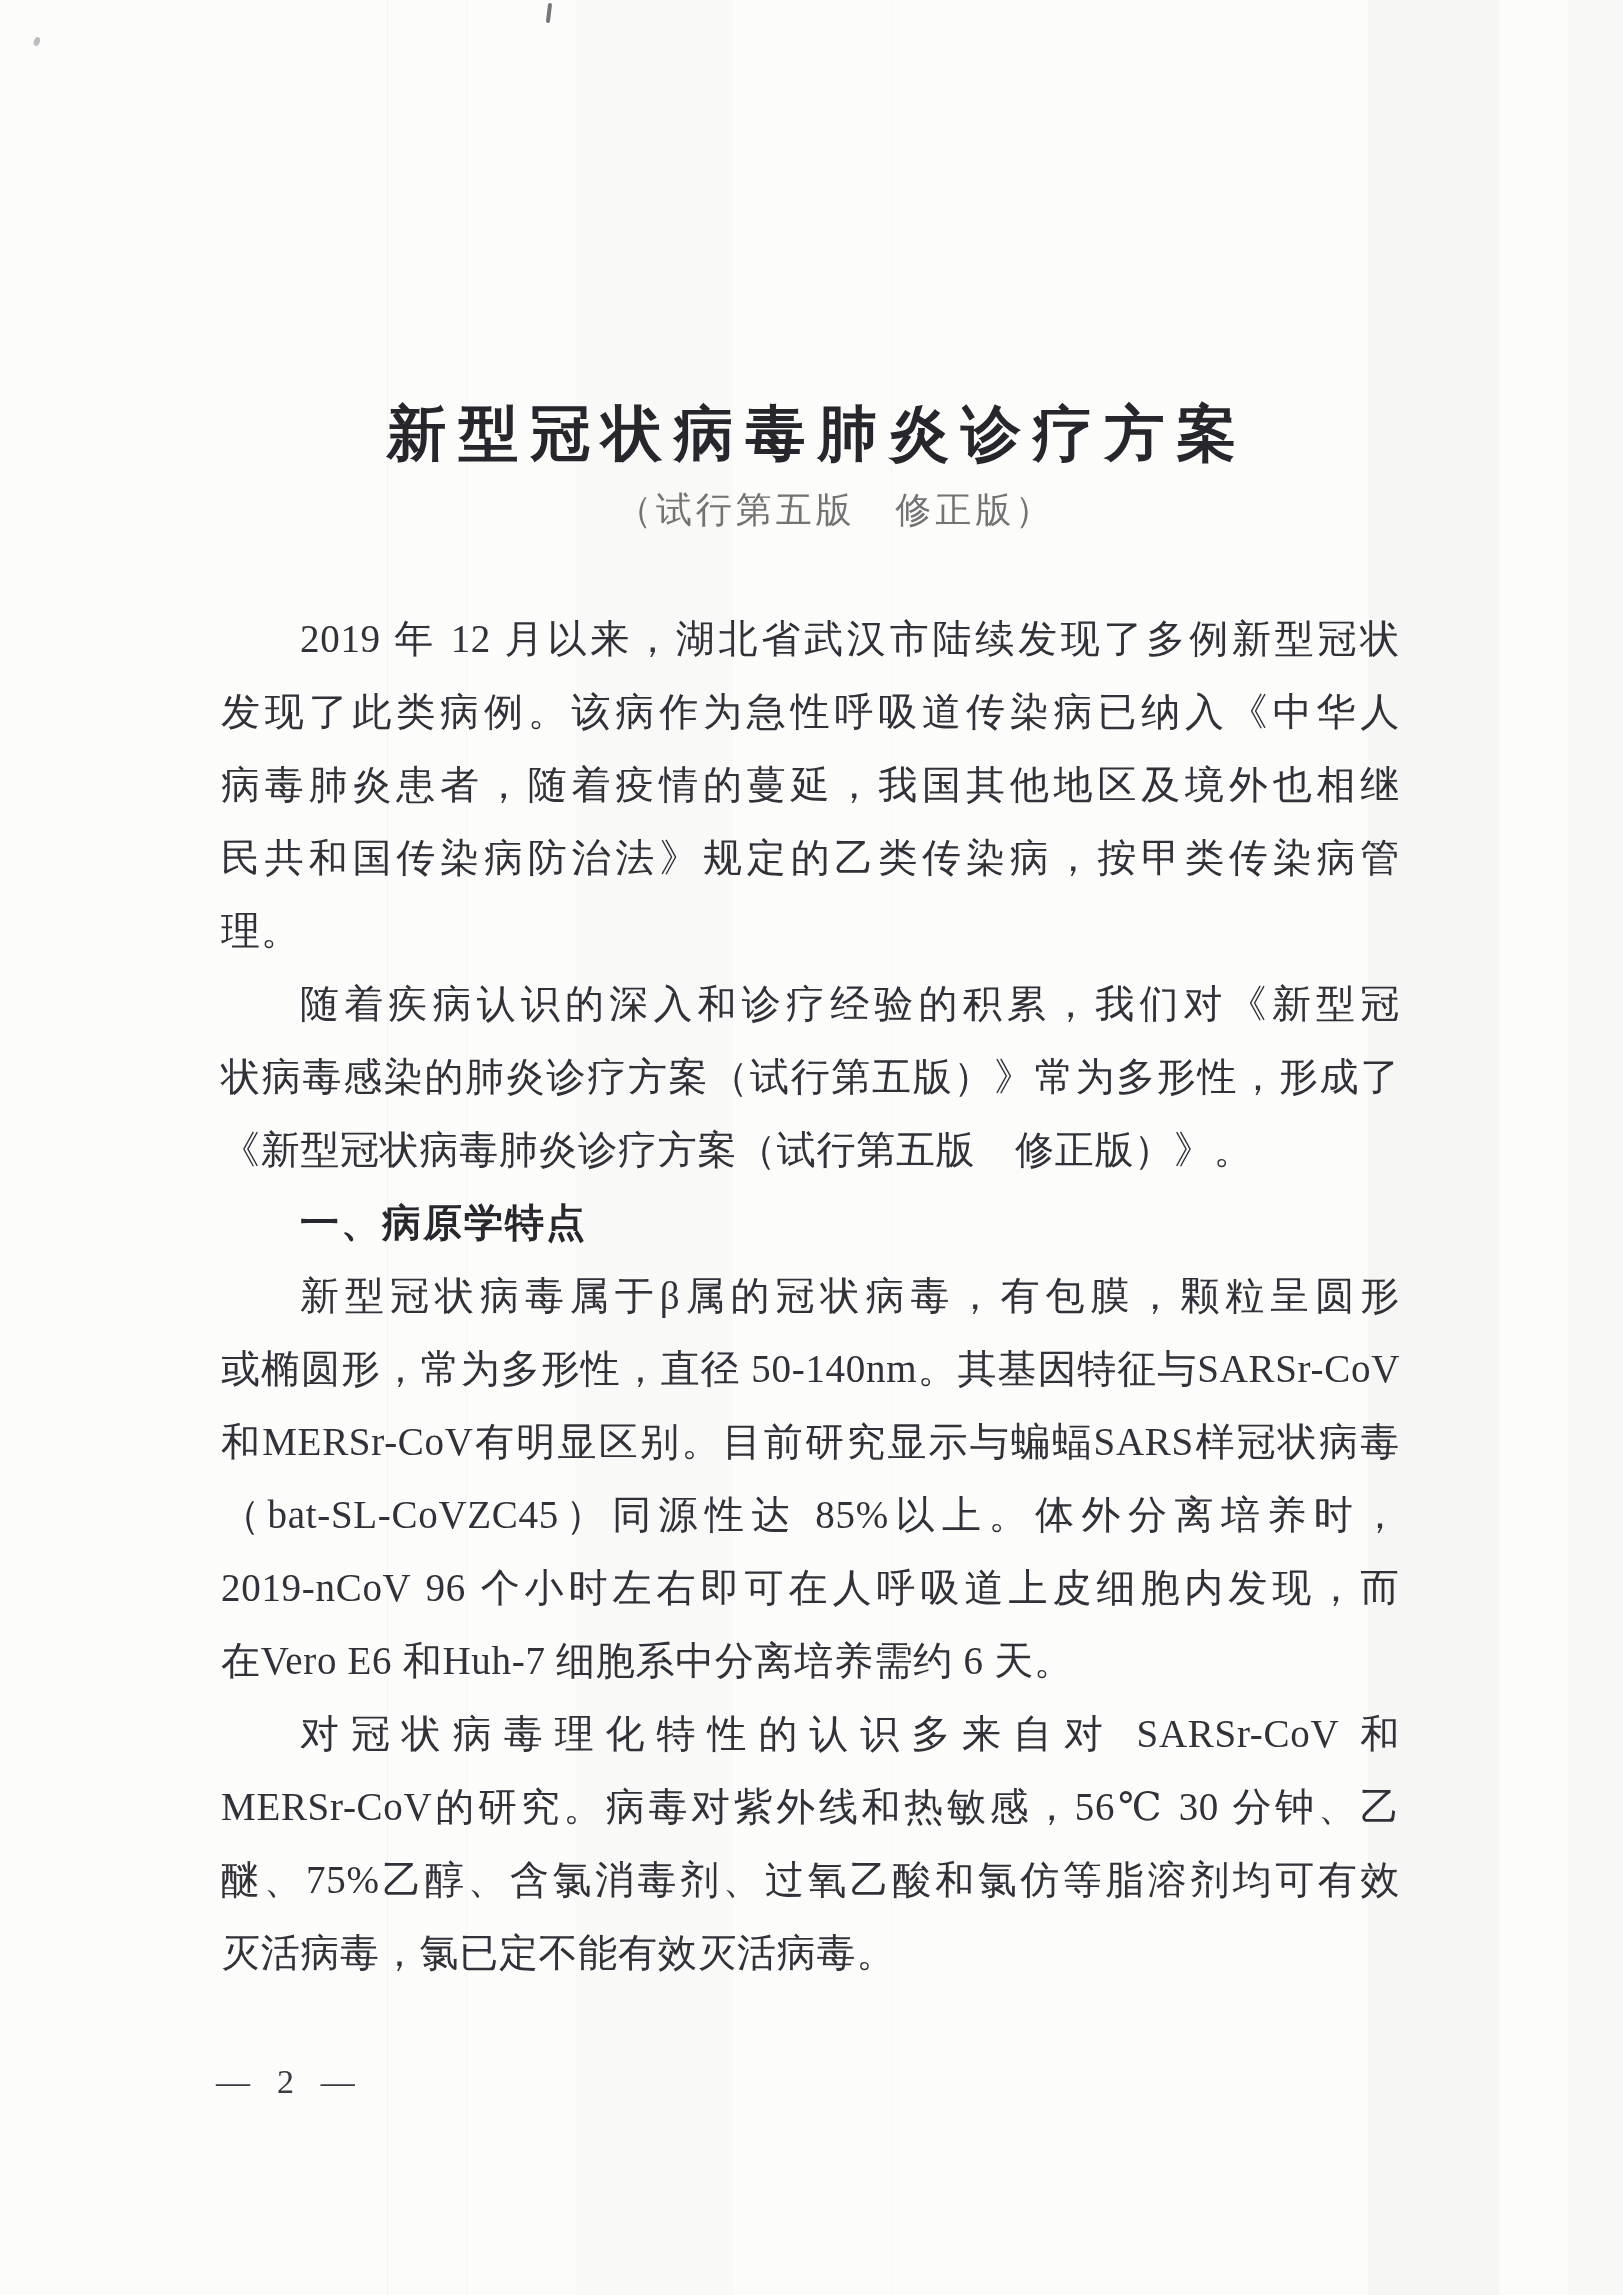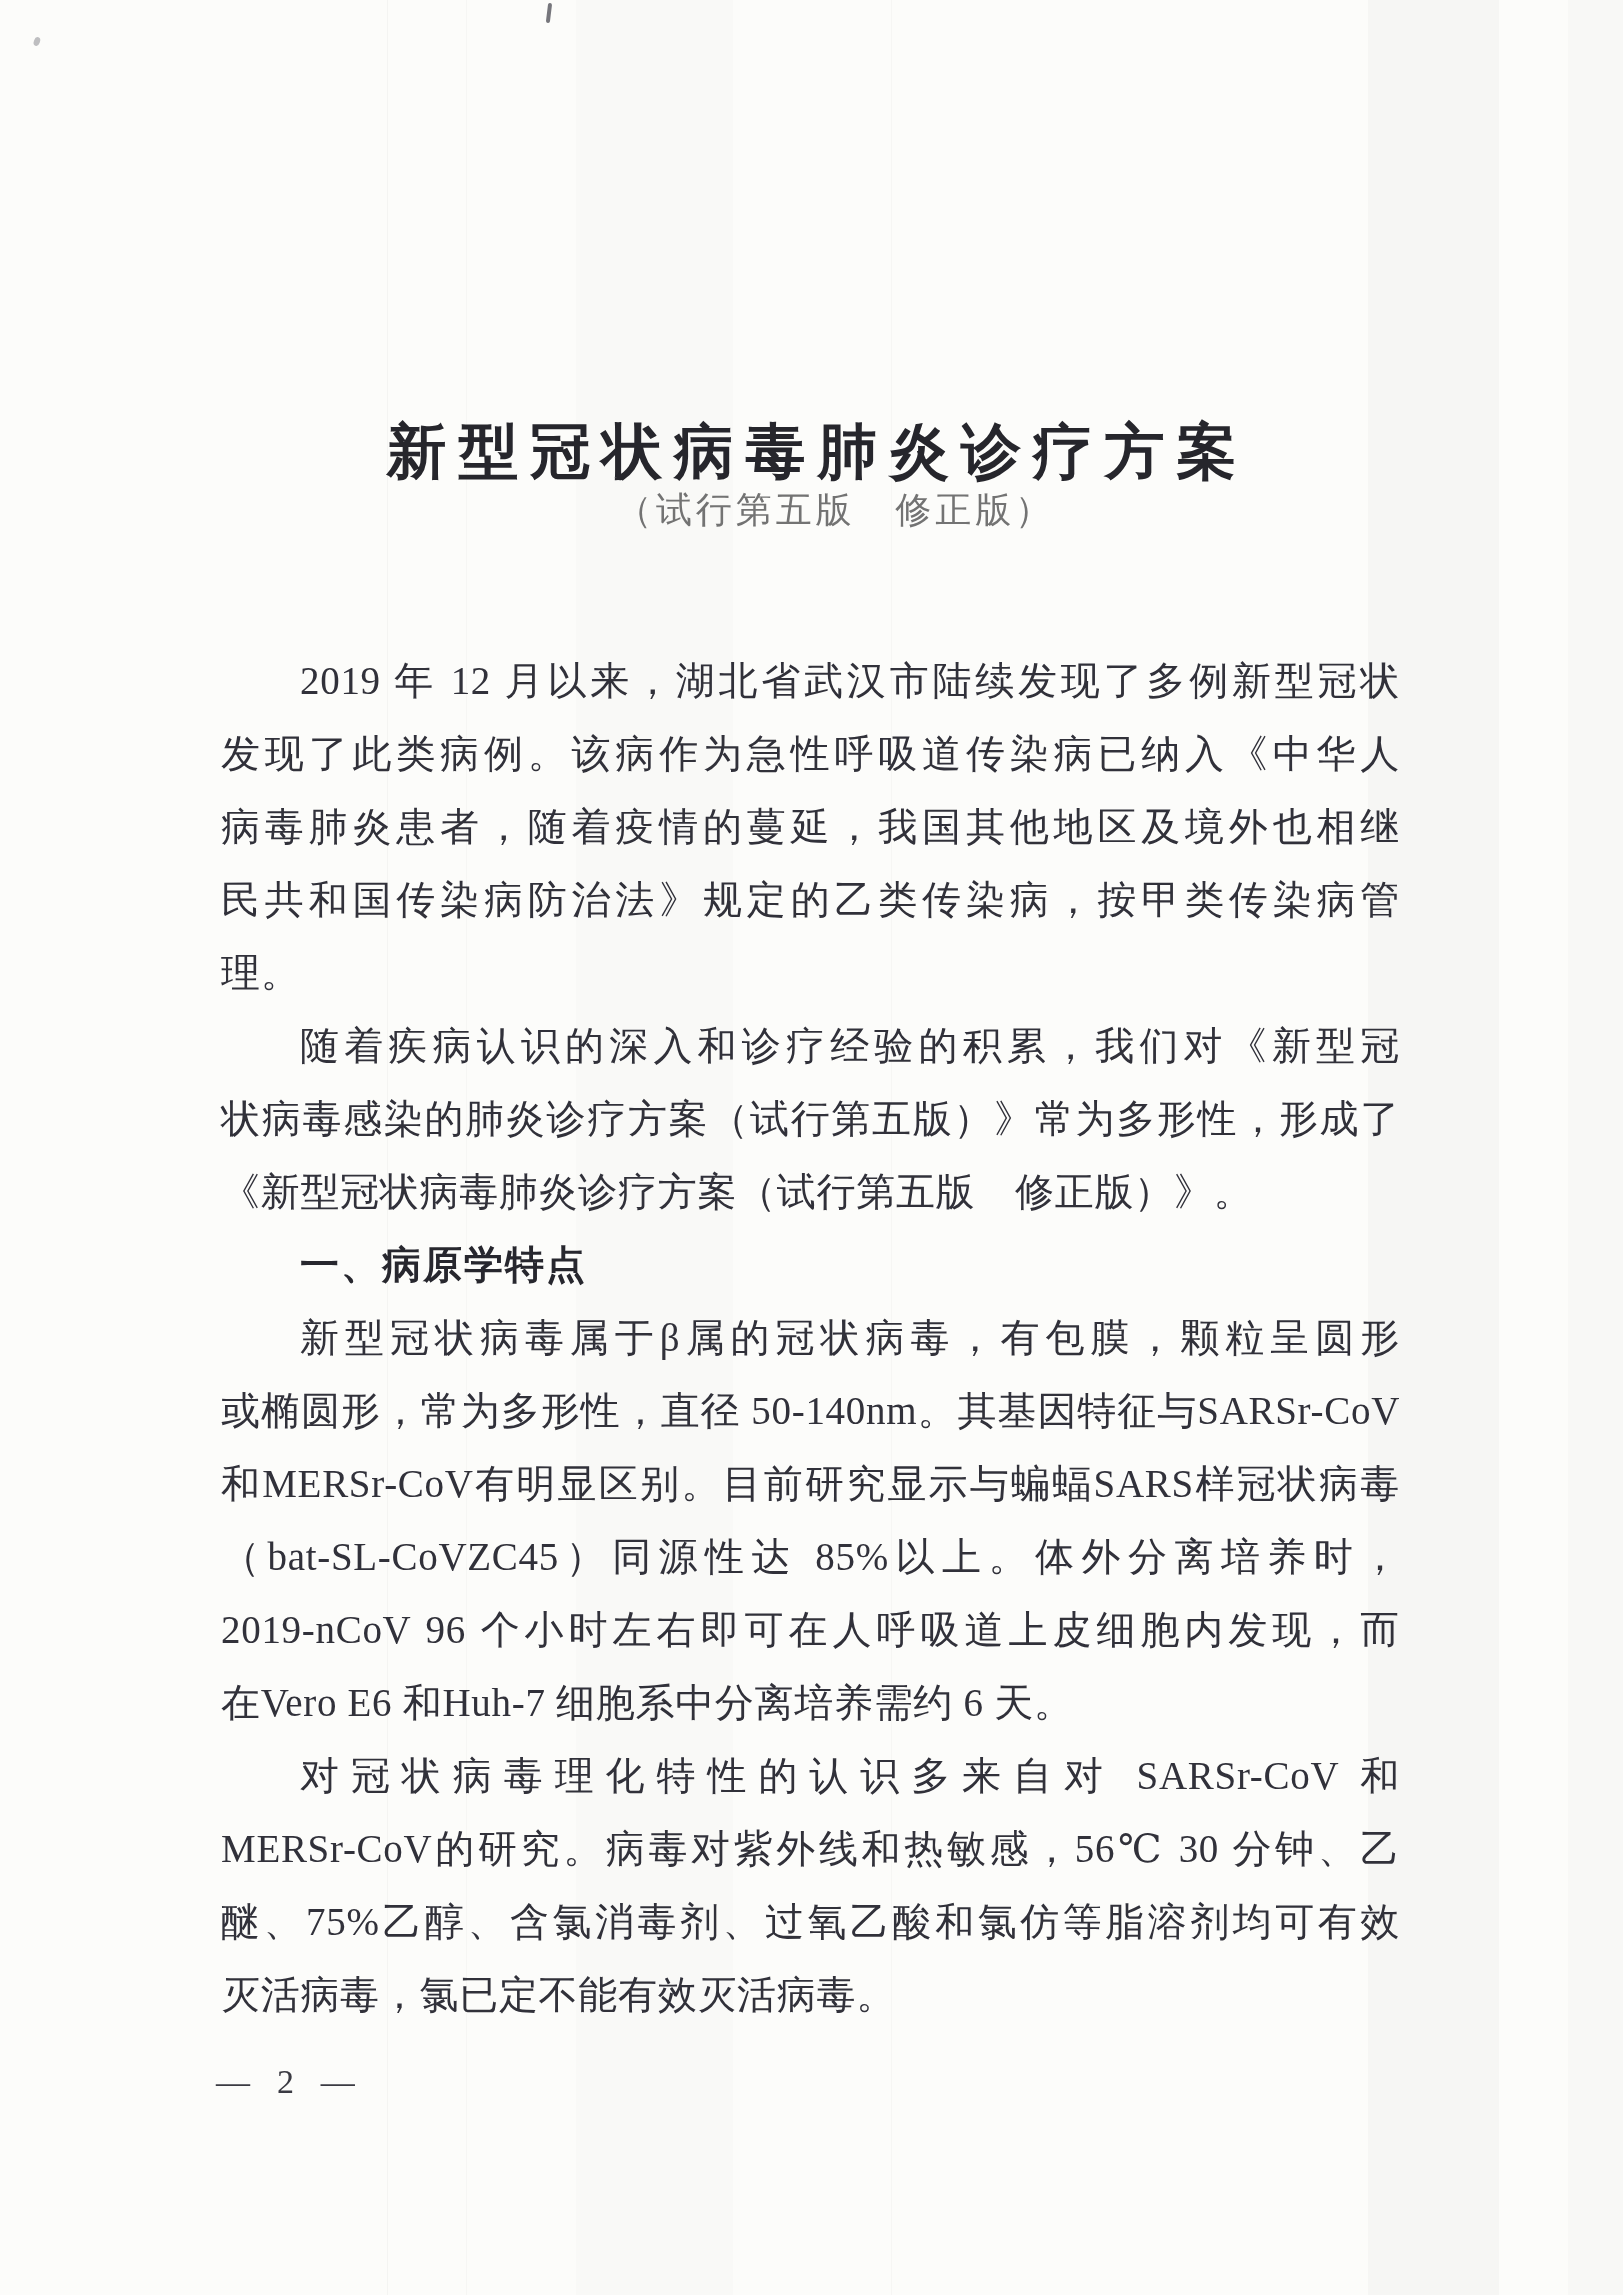--- a/index.html
+++ b/index.html
@@ -22,35 +22,35 @@
   
   .artifact-tick{
     position:absolute;left:547px;top:2.6px;width:3.9px;height:19.6px;
     background:#4a4a52;border-radius:2px;transform:rotate(7deg);opacity:.75;
   }
   .artifact-dot{
     position:absolute;left:34px;top:37px;width:5.9px;height:8.5px;
     background:#8a8a90;border-radius:50%;transform:rotate(20deg);opacity:.55;
   }
   .doc-title{
-    position:absolute;left:0;top:412px;width:100%;
+    position:absolute;left:0;top:394px;width:100%;
     text-align:center;
     font-family:"Liberation Sans","DejaVu Sans",sans-serif;
     font-weight:700;font-size:60px;letter-spacing:11.8px;text-indent:11.8px;
     color:#26262c;
   }
   .doc-subtitle{
     position:absolute;left:0;top:486px;width:100%;
     text-align:center;
     font-size:36px;letter-spacing:3.9px;
     color:#737373;
     margin-left:24px;
   }
   .body-block{
-    position:absolute;left:221px;top:644px;width:1179px;
+    position:absolute;left:221px;top:602px;width:1179px;
   }
   .line{
     height:73px;line-height:73px;
     font-size:39px;
     white-space:nowrap;
     letter-spacing:0.7px;
   }
   .line.fill{
     white-space:normal;
     text-align:justify;

